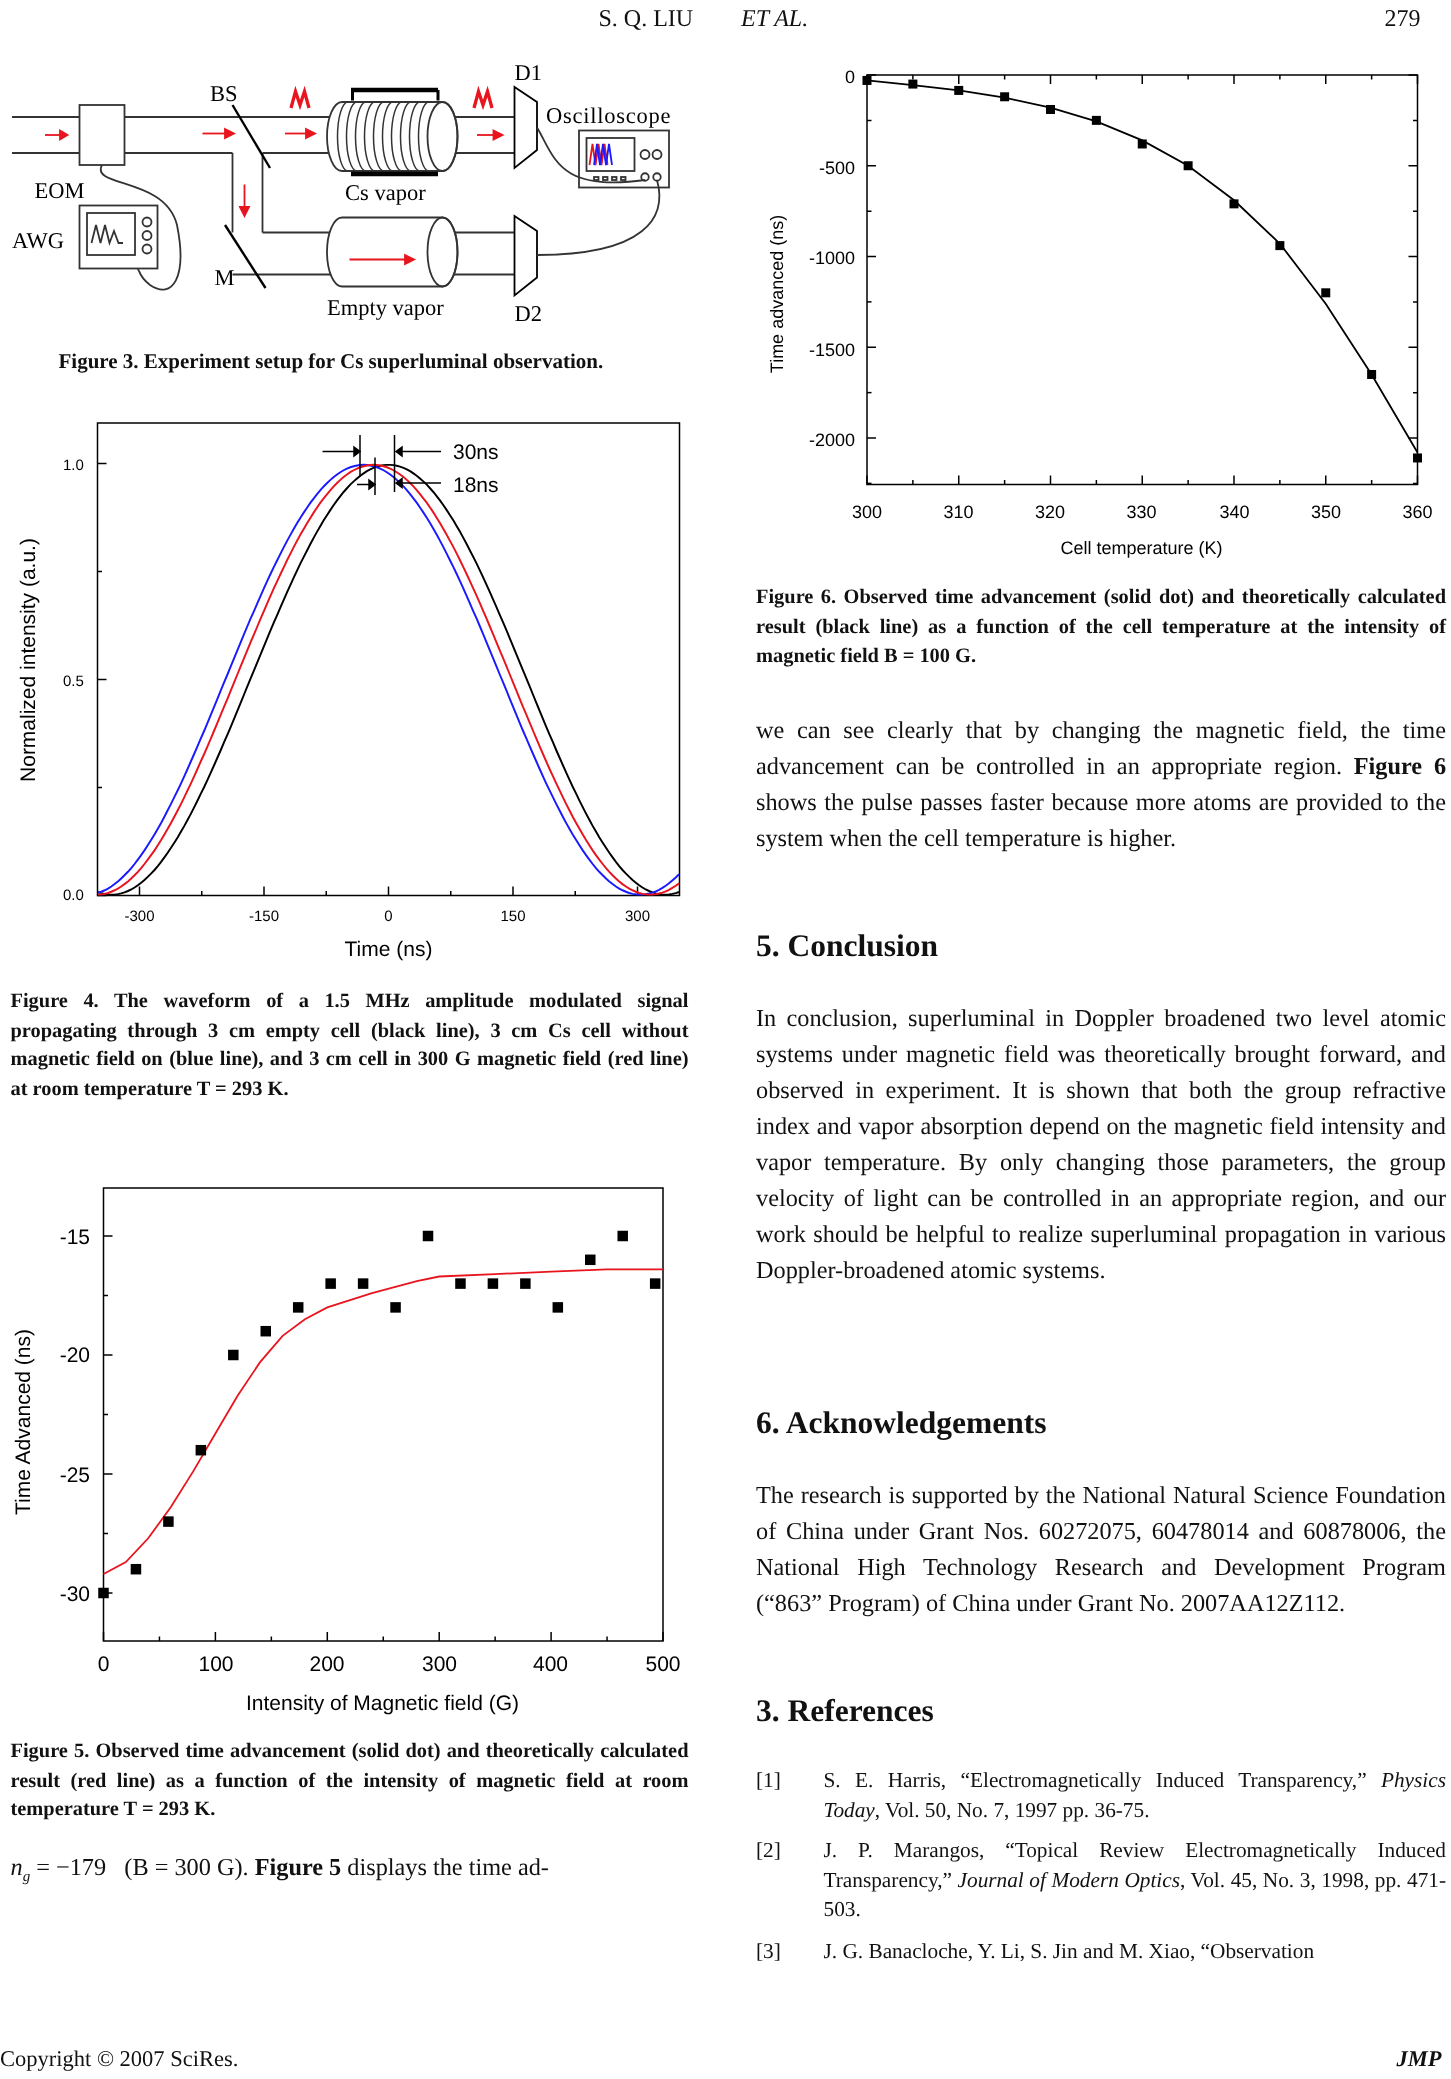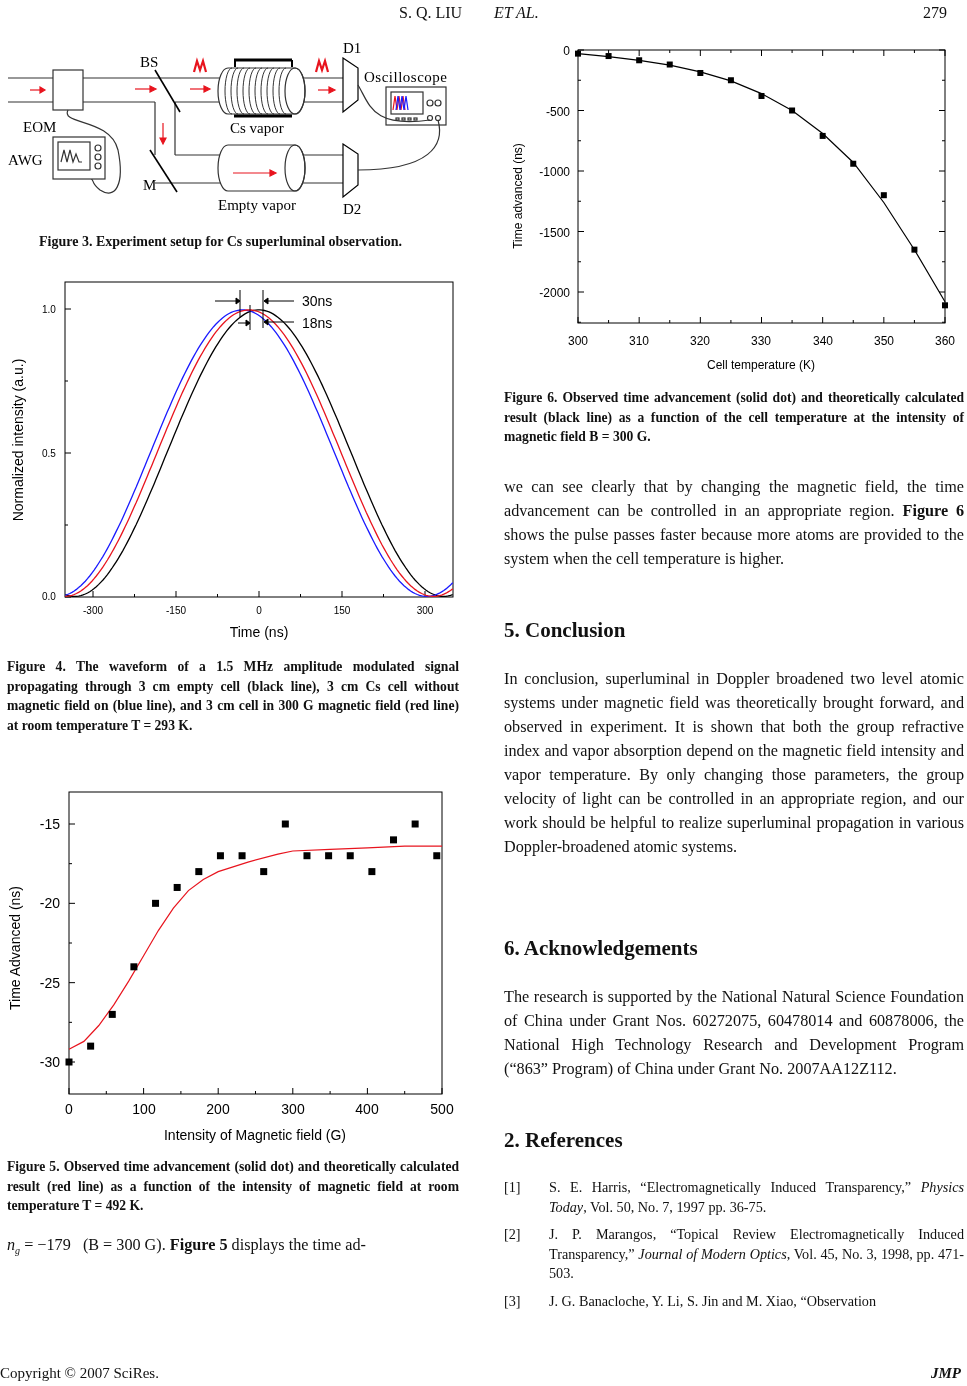--- a/index.html
+++ b/index.html
@@ -230,21 +230,21 @@
     <text x="69" y="1114" font-size="14" text-anchor="middle">0</text>
     <text x="144" y="1114" font-size="14" text-anchor="middle">100</text>
     <text x="218" y="1114" font-size="14" text-anchor="middle">200</text>
     <text x="293" y="1114" font-size="14" text-anchor="middle">300</text>
     <text x="367" y="1114" font-size="14" text-anchor="middle">400</text>
     <text x="442" y="1114" font-size="14" text-anchor="middle">500</text>
     <text x="255" y="1140" font-size="14" text-anchor="middle">Intensity of Magnetic field (G)</text>
     <text x="0" y="0" font-size="14" text-anchor="middle" transform="translate(20,948) rotate(-90)">Time Advanced (ns)</text>
   </svg>
 </div>
-<div class="abs caption" style="left:7px; top:1157px; width:452px;">Figure 5. Observed time advancement (solid dot) and theoretically calculated result (red line) as a function of the intensity of magnetic field at room temperature T = 492 K.</div>
+<div class="abs caption" style="left:7px; top:1157px; width:452px;">Figure 5. Observed time advancement (solid dot) and theoretically calculated result (red line) as a function of the intensity of magnetic field at room temperature T = 293 K.</div>
 
 <div class="abs body-text" style="left:7px; top:1233px; width:455px; white-space:nowrap;">
   <div style="height:24px;">
     <i class="m">n</i><sub style="font-size:10px;"><i>g</i></sub> = −179&nbsp;&nbsp; <span>(B = 300 G).</span> <b>Figure 5</b> <span>displays the time ad-</span>
   </div>
 </div>
 
 <div class="abs" style="left:480px; top:30px; width:487px; height:345px;">
   <svg width="487" height="345" viewBox="480 30 487 345">
     <rect x="578" y="50" width="367" height="273" fill="none" stroke="#000" stroke-width="1"></rect>
@@ -321,33 +321,33 @@
     <text x="639" y="345" font-size="12" text-anchor="middle">310</text>
     <text x="700" y="345" font-size="12" text-anchor="middle">320</text>
     <text x="761" y="345" font-size="12" text-anchor="middle">330</text>
     <text x="823" y="345" font-size="12" text-anchor="middle">340</text>
     <text x="884" y="345" font-size="12" text-anchor="middle">350</text>
     <text x="945" y="345" font-size="12" text-anchor="middle">360</text>
     <text x="761" y="369" font-size="12" text-anchor="middle">Cell temperature (K)</text>
     <text x="0" y="0" font-size="12" text-anchor="middle" transform="translate(522,196) rotate(-90)">Time advanced (ns)</text>
   </svg>
 </div>
-<div class="abs caption" style="left:504px; top:388px; width:460px;">Figure 6. Observed time advancement (solid dot) and theoretically calculated result (black line) as a function of the cell temperature at the intensity of magnetic field B = 300 G.</div>
+<div class="abs caption" style="left:504px; top:388px; width:460px;">Figure 6. Observed time advancement (solid dot) and theoretically calculated result (black line) as a function of the cell temperature at the intensity of magnetic field B = 100 G.</div>
 
 <div class="abs body-text" style="left:504px; top:475px; width:460px;">
   <span>we can see clearly that by changing the magnetic field, the time advancement can be controlled in an appropriate region.</span> <b>Figure 6</b> <span>shows the pulse passes faster because more atoms are provided to the system when the cell temperature is higher.</span>
 </div>
 
 <div class="abs section-h" style="left:504px; top:618px;">5. Conclusion</div>
 <div class="abs body-text" style="left:504px; top:667px; width:460px;">In conclusion, superluminal in Doppler broadened two level atomic systems under magnetic field was theoretically brought forward, and observed in experiment. It is shown that both the group refractive index and vapor absorption depend on the magnetic field intensity and vapor temperature. By only changing those parameters, the group velocity of light can be controlled in an appropriate region, and our work should be helpful to realize superluminal propagation in various Doppler-broadened atomic systems.</div>
 
 <div class="abs section-h" style="left:504px; top:936px;">6. Acknowledgements</div>
 <div class="abs body-text" style="left:504px; top:985px; width:460px;">The research is supported by the National Natural Science Foundation of China under Grant Nos. 60272075, 60478014 and 60878006, the National High Technology Research and Development Program (“863” Program) of China under Grant No. 2007AA12Z112.</div>
 
-<div class="abs section-h" style="left:504px; top:1128px;">2. References</div>
+<div class="abs section-h" style="left:504px; top:1128px;">3. References</div>
 
 <div class="abs ref" style="left:504px; top:1178px; width:460px; height:40px;">
   <span class="num">[1]</span>
   <span class="txt"><span>S. E. Harris, “Electromagnetically Induced Transparency,” </span><i>Physics Today</i><span>, Vol. 50, No. 7, 1997 pp. 36-75.</span></span>
 </div>
 <div class="abs ref" style="left:504px; top:1225px; width:460px; height:60px;">
   <span class="num">[2]</span>
   <span class="txt"><span>J. P. Marangos, “Topical Review Electromagnetically Induced Transparency,” </span><i>Journal of Modern Optics</i><span>, Vol. 45, No. 3, 1998, pp. 471-503.</span></span>
 </div>
 <div class="abs ref" style="left:504px; top:1292px; width:460px; height:22px;">

